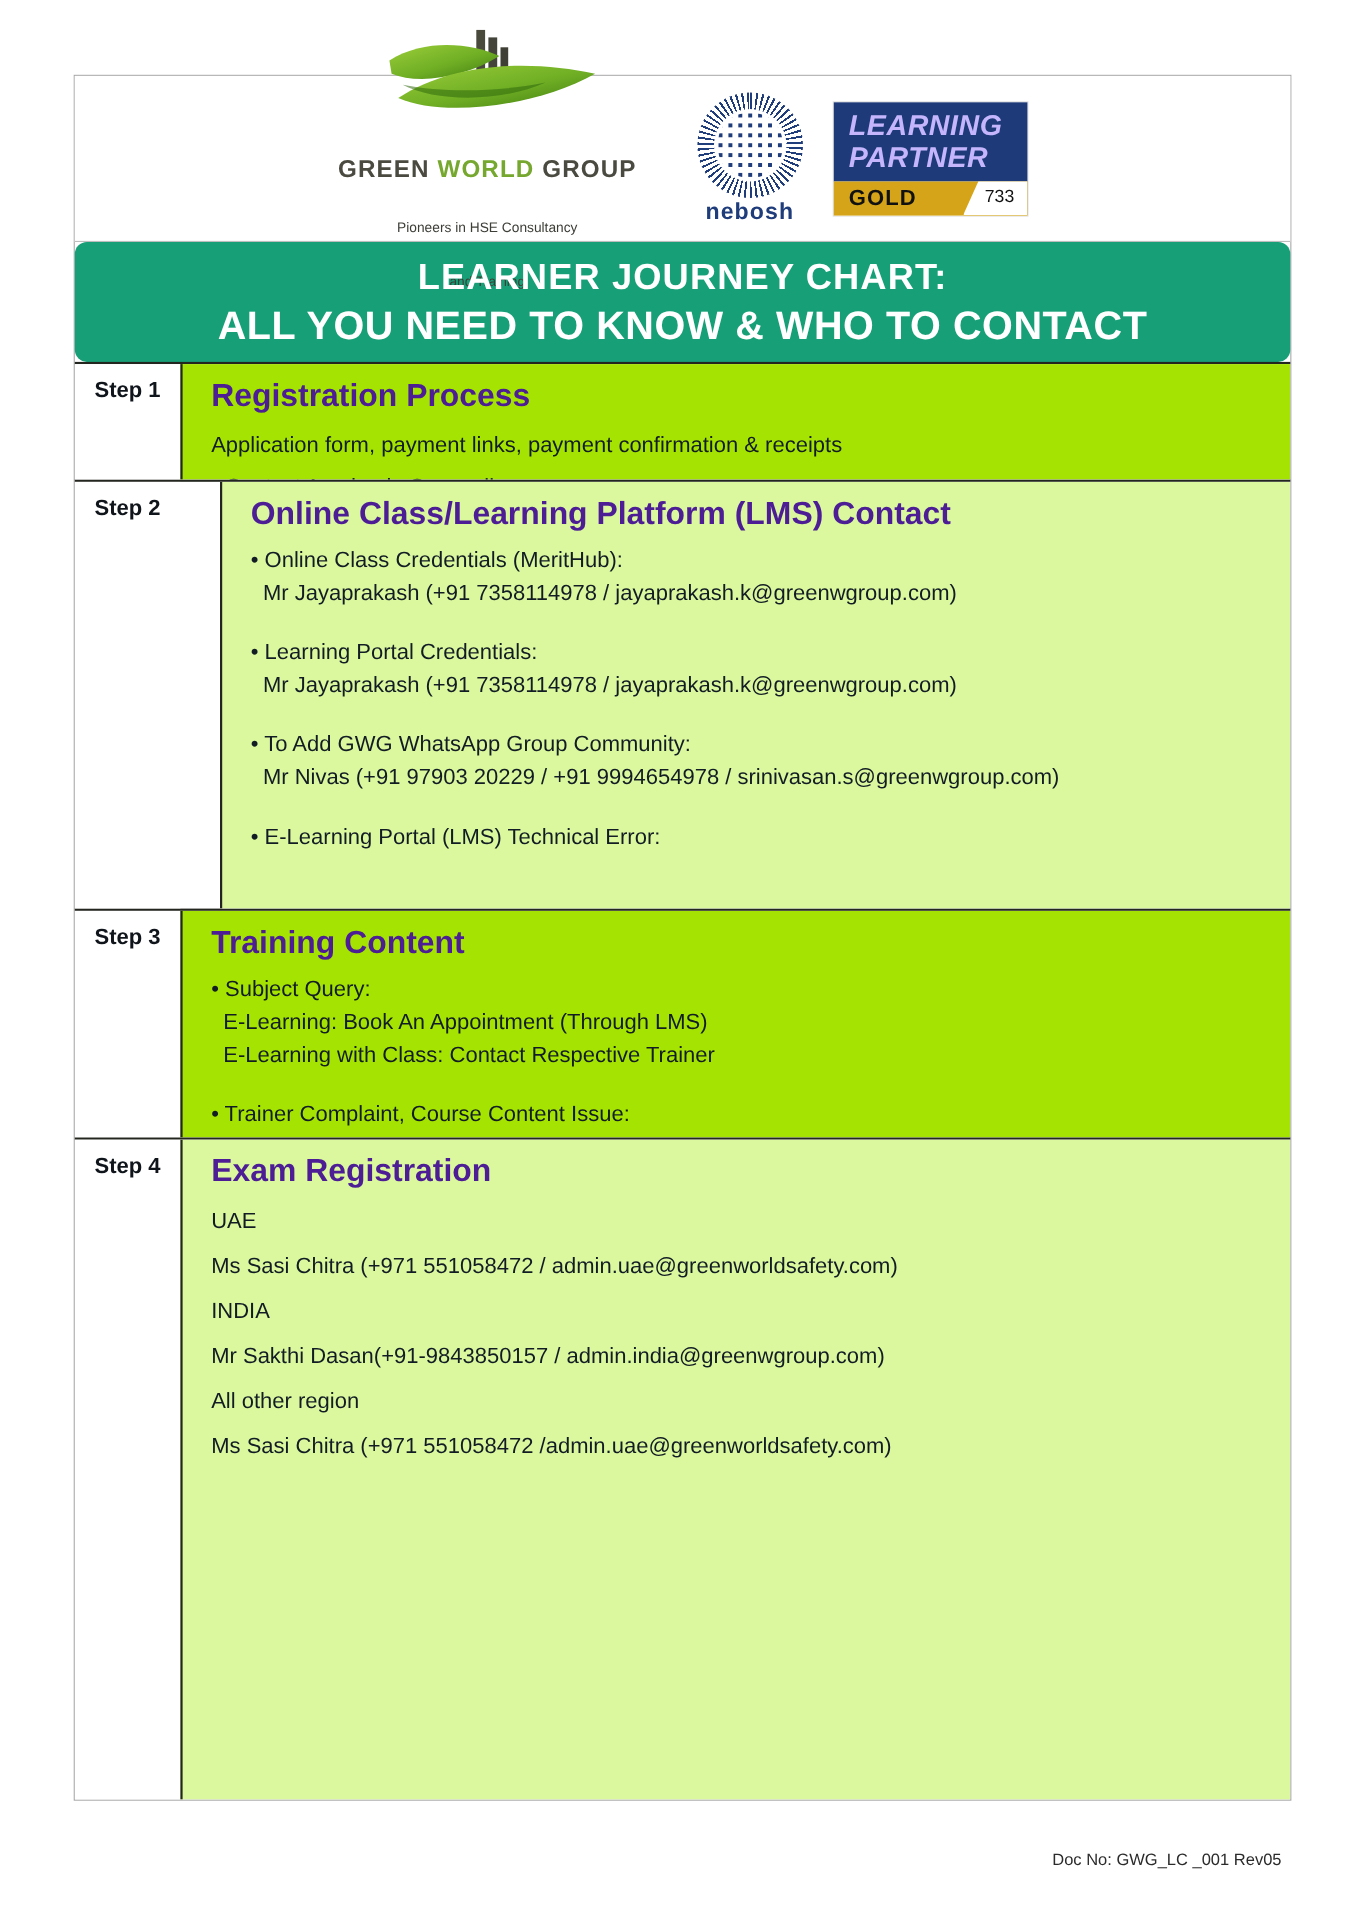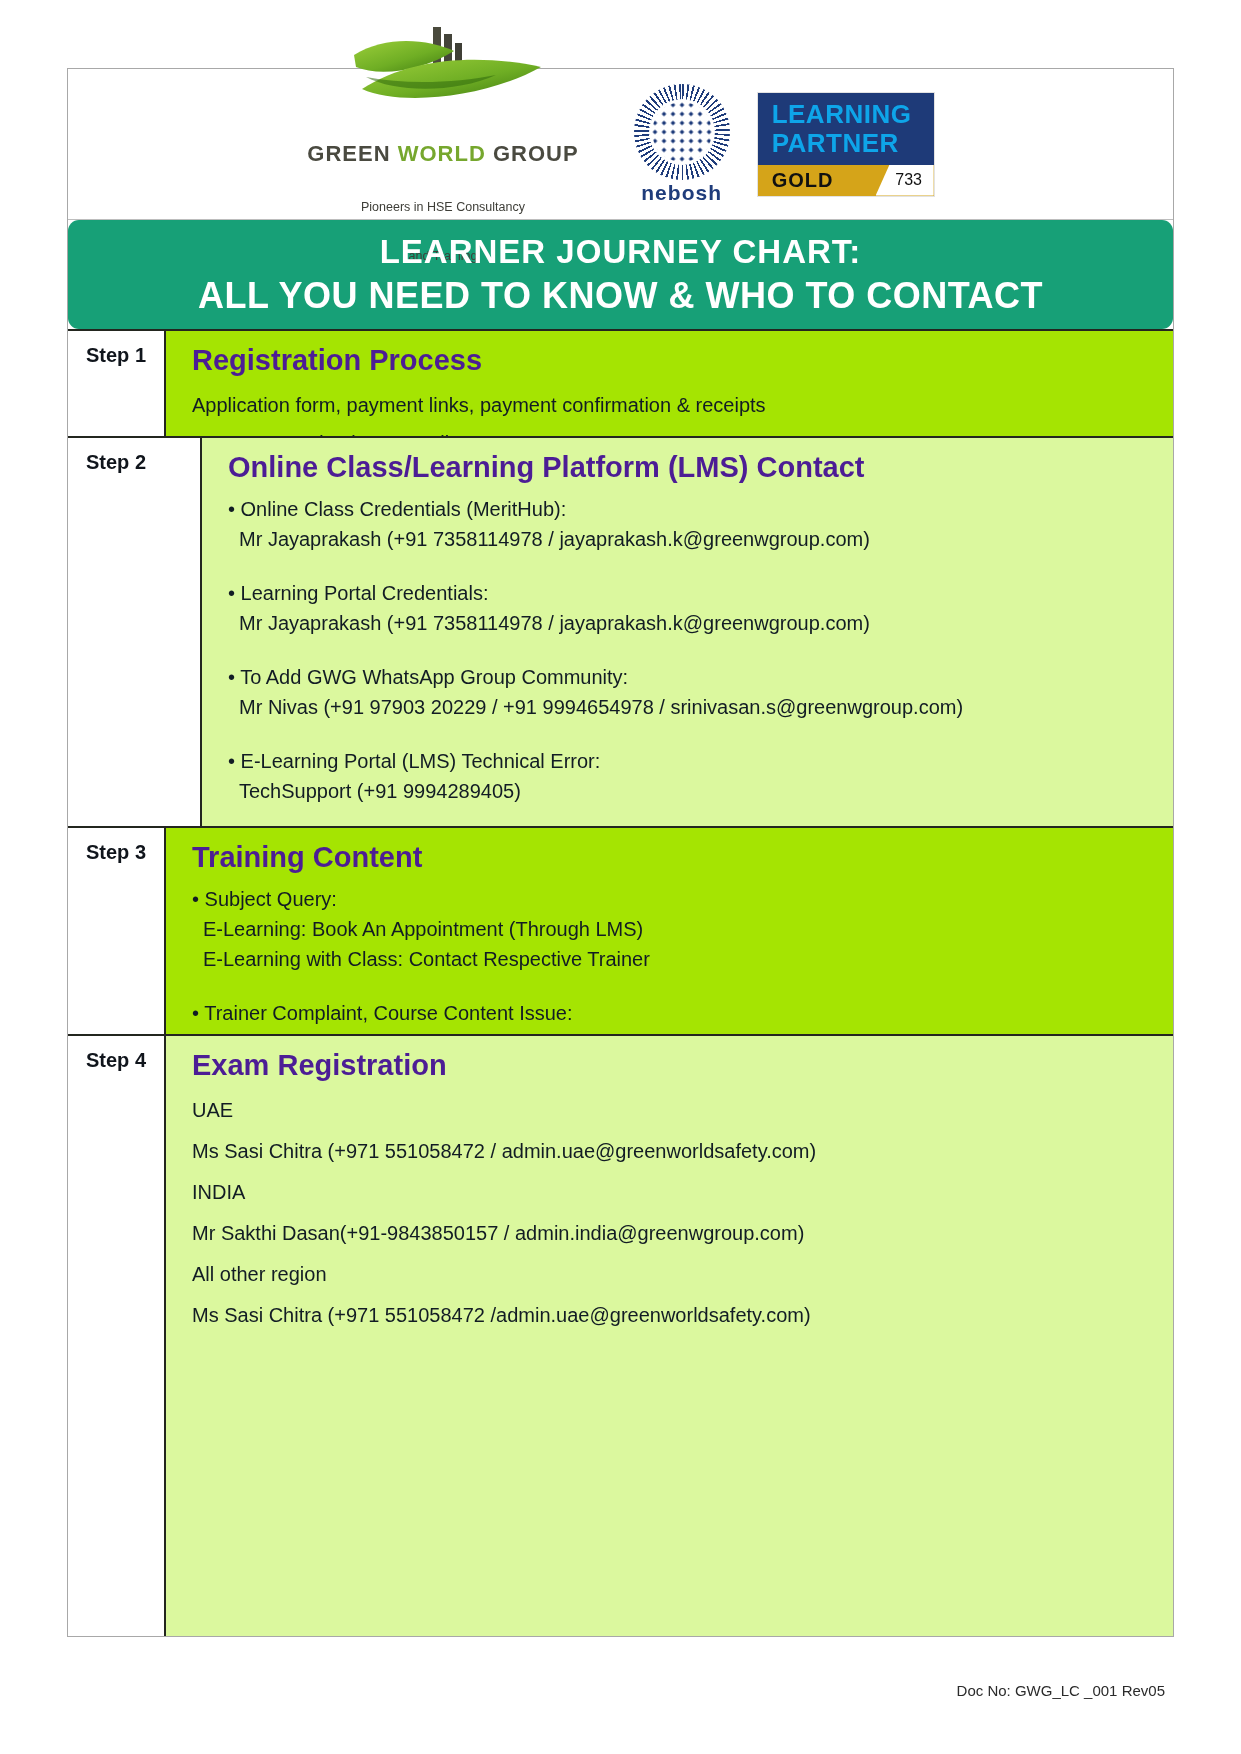--- a/index.html
+++ b/index.html
@@ -35,21 +35,21 @@
   .burst-core{position:absolute;inset:15px;border-radius:50%;background:#fff;}
   .burst-dots{
     position:absolute;inset:18px;border-radius:50%;
     background-image:radial-gradient(var(--nebosh-blue) 1.9px, transparent 2.2px);
     background-size:9px 9px;background-position:center;
   }
   .nebosh-label{font-size:21px;font-weight:700;color:var(--nebosh-blue);letter-spacing:1px;margin-top:1px;}
   .badge{width:176px;box-shadow:0 0 0 1px #e2e2e2;}
   .badge-top{
     background:var(--navy);height:72px;display:flex;flex-direction:column;justify-content:center;
-    padding-left:14px;color:#0ea5e9;font-weight:700;font-size:26px;line-height:1.1;letter-spacing:0.5px;
+    padding-left:14px;color:#c4b5fd;font-weight:700;font-size:26px;line-height:1.1;letter-spacing:0.5px;font-style:italic;
   }
   .badge-bottom{
     background:var(--gold);height:31px;display:flex;align-items:center;
     padding-left:14px;position:relative;
   }
   .badge-tier{font-size:20px;font-weight:700;color:#111;letter-spacing:1px;}
   .badge-num-box{
     position:absolute;right:0;top:0;height:100%;width:58px;background:#fff;
     clip-path:polygon(24% 0,100% 0,100% 100%,0% 100%);
     display:flex;align-items:center;justify-content:center;
@@ -162,21 +162,20 @@
     <div class="step-label">Step 2</div>
     <div class="step-content">
       <div class="step-title">Online Class/Learning Platform (LMS) Contact</div>
     <div class="line bullet">Online Class Credentials (MeritHub):</div>
           <div class="line sub">Mr Jayaprakash (+91 7358114978 / jayaprakash.k@greenwgroup.com)</div>
           <div class="line bullet">Learning Portal Credentials:</div>
           <div class="line sub">Mr Jayaprakash (+91 7358114978 / jayaprakash.k@greenwgroup.com)</div>
           <div class="line bullet">To Add GWG WhatsApp Group Community:</div>
           <div class="line sub">Mr Nivas (+91 97903 20229 / +91 9994654978 / srinivasan.s@greenwgroup.com)</div>
           <div class="line bullet">E-Learning Portal (LMS) Technical Error:</div>
-          <div class="line sub">TechSupport (+91 9994289405)</div>
         </div>
   </div>
 
   <div class="step-row bright">
     <div class="step-label">Step 3</div>
     <div class="step-content">
       <div class="step-title">Training Content</div>
     <div class="line bullet">Subject Query:</div>
           <div class="line sub">E-Learning: Book An Appointment (Through LMS)</div>
           <div class="line sub">E-Learning with Class: Contact Respective Trainer</div>

